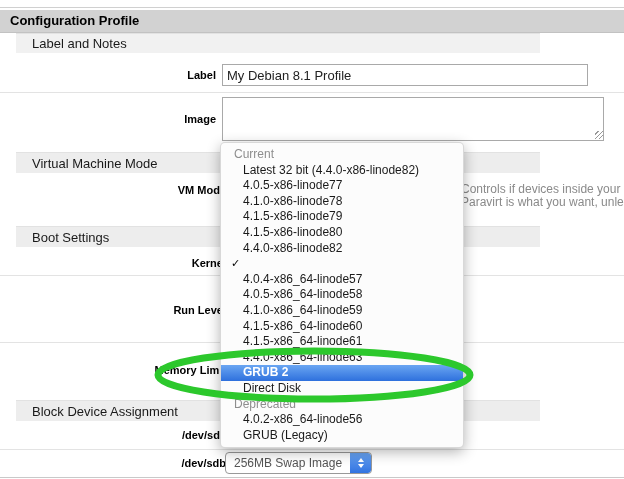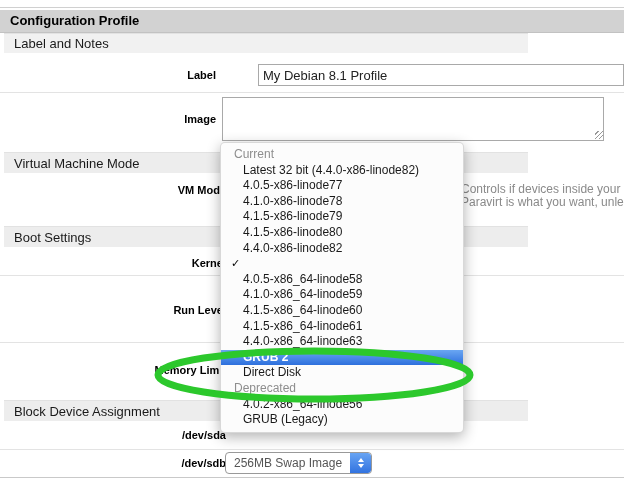--- a/index.html
+++ b/index.html
@@ -13,22 +13,22 @@
   
   .topline { left:0; top:7; top:7px; width:624px; height:1px; background:#d0d0d0; }
 
   
   .main-header {
     left:0; top:10px; width:624px; height:23px; background:#d2d2d2;
     font-size:13px; font-weight:bold; line-height:21px; padding-left:10px;
     border-bottom:1px solid #c2c2c2;
   }
   .section-bar {
-    left:4px; width:524px; height:21px; background:#ededed;
-    font-size:13px; line-height:21px; padding-left:10px; color:#1a1a1a;
+    left:16px; width:524px; height:21px; background:#ededed;
+    font-size:13px; line-height:21px; padding-left:16px; color:#1a1a1a;
     border-top:1px solid #e2e2e2;
   }
   #bar-label-notes { top:33px; height:20px; line-height:20px; background:#f1f1f1; }
   #bar-vm          { top:152px; }
   #bar-boot        { top:226px; }
   #bar-block       { top:400px; }
 
   
   .sep { left:0; width:624px; height:1px; background:#e3e3e3; }
   #sep1 { top:92px; }
@@ -50,21 +50,21 @@
   #lbl-kernel { top:252px; }
   #lbl-run    { top:299px; }
   #lbl-mem    { top:359px; }
   #lbl-sda    { top:424px; }
   #lbl-sdb    { top:452px; }
 
   
   .text-input {
     left:222px; top:64px; width:366px; height:22px;
     border:1px solid #a9a9a9; font-family:"Liberation Sans",sans-serif;
-    font-size:13px; padding:8px 4px; color:#222; background:#fff; outline:none;margin-left:36px;
+    font-size:13px; padding:8px 4px; color:#222; background:#fff; outline:none;
   }
   .notes-area {
     left:222px; top:97px; width:382px; height:44px;
     border:1px solid #a9a9a9; resize:none; background:#fff; outline:none;
     font-family:"Liberation Sans",sans-serif; font-size:13px;
   }
   .grip {
     left:595px; top:131px; width:8px; height:8px;
     background:repeating-linear-gradient(135deg, transparent 0 2px, #999 2px 3px);
   }
@@ -153,20 +153,21 @@
 
 <div class="abs menu">
     <div class="menu-row header"><span>Current</span></div>
     <div class="menu-row item"><span>Latest 32 bit (4.4.0-x86-linode82)</span></div>
     <div class="menu-row item"><span>4.0.5-x86-linode77</span></div>
     <div class="menu-row item"><span>4.1.0-x86-linode78</span></div>
     <div class="menu-row item"><span>4.1.5-x86-linode79</span></div>
     <div class="menu-row item"><span>4.1.5-x86-linode80</span></div>
     <div class="menu-row item"><span>4.4.0-x86-linode82</span></div>
     <div class="menu-row checked"><span class="check">✓</span></div>
+    <div class="menu-row item"><span>4.0.4-x86_64-linode57</span></div>
     <div class="menu-row item"><span>4.0.5-x86_64-linode58</span></div>
     <div class="menu-row item"><span>4.1.0-x86_64-linode59</span></div>
     <div class="menu-row item"><span>4.1.5-x86_64-linode60</span></div>
     <div class="menu-row item"><span>4.1.5-x86_64-linode61</span></div>
     <div class="menu-row item"><span>4.4.0-x86_64-linode63</span></div>
     <div class="menu-row selected"><span>GRUB 2</span></div>
     <div class="menu-row item"><span>Direct Disk</span></div>
     <div class="menu-row header"><span>Deprecated</span></div>
     <div class="menu-row item"><span>4.0.2-x86_64-linode56</span></div>
     <div class="menu-row item"><span>GRUB (Legacy)</span></div>

